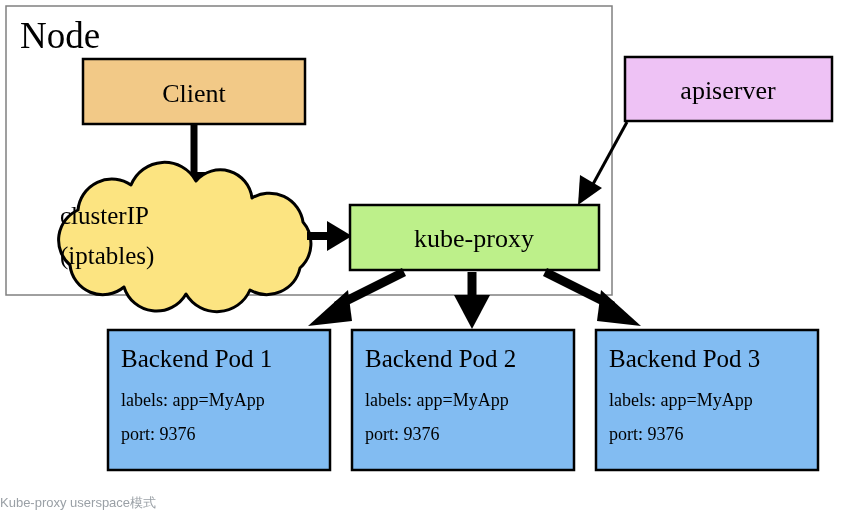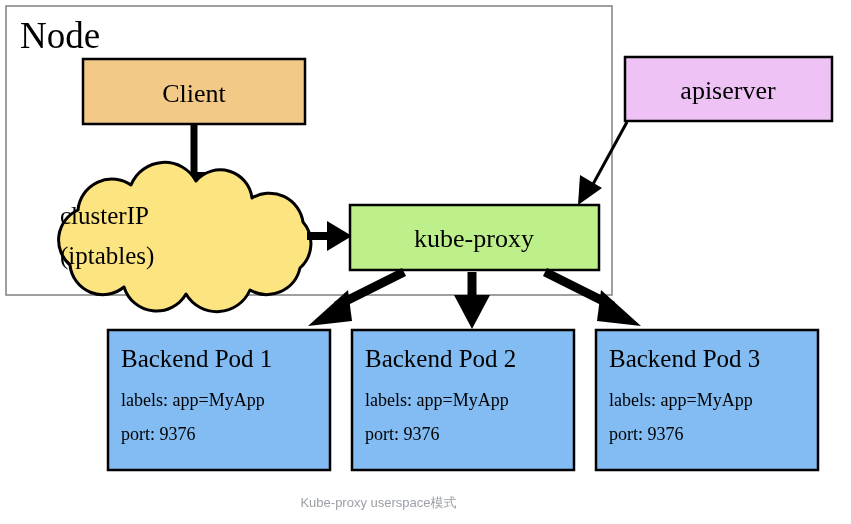--- a/index.html
+++ b/index.html
@@ -64,25 +64,23 @@
   }
   .t-pod-detail {
     font-size: 18px;
     font-family: "Liberation Serif", "DejaVu Serif", serif;
   }
   .caption {
     position: absolute;
     left: 0;
     top: 494px;
     width: 741px;
-    text-align: center;
     color: #9aa0a6;
     font-size: 13px;
     font-family: "Liberation Sans", "DejaVu Sans", sans-serif;
-    padding-left: 8px;
   }
 </style>
 </head>
 <body>
 
 <div id="canvas" style="background: rgb(255, 255, 255);">
 
   <svg id="diagram" viewBox="0 0 851 524">
 
     <rect class="node-border" x="6" y="6" width="606" height="289" stroke="#808080"></rect>

